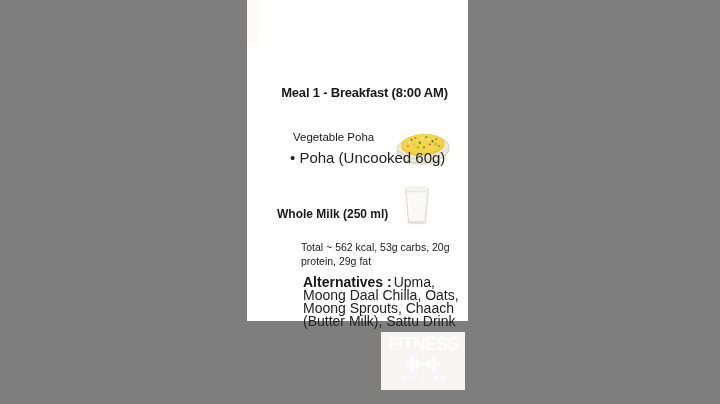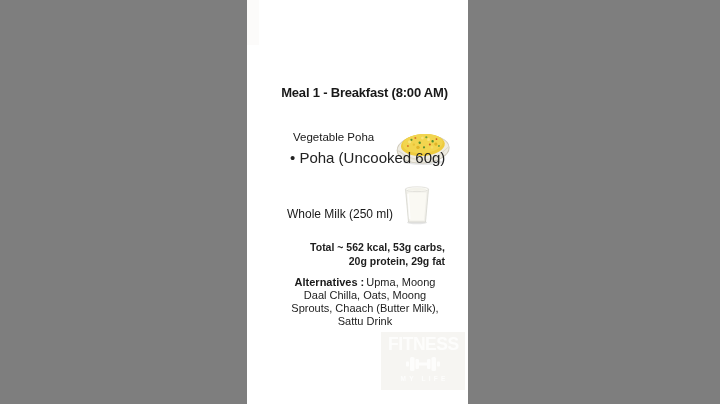--- a/index.html
+++ b/index.html
@@ -8,21 +8,21 @@
     font-family: "Liberation Sans", sans-serif;
     background: #7e7e7e;
     position: relative;
     color: #1c1c1c;
   }
   .stage { position: absolute; inset: 0; }
   .gray-bar { position: absolute; top: 0; bottom: 0; background: #7e7e7e; }
   .gray-bar.left  { left: 0; width: 247px; }
   .gray-bar.right { left: 468px; right: 0; }
   .panel {
-    position: absolute; left: 247px; top: 0; width: 221px; height: 404px;
+    position: absolute; left: 247px; top: 0; width: 221px; height: 321px;
     background: #ffffff;
   }
   .wm-fragment {
     position: absolute; left: 0; top: 0; width: 12px; height: 45px;
     background: #fcfbfa;
   }
   .meal-title {
     position: absolute; left: 14px; top: 85px; width: 207px;
     text-align: center;
     font-weight: 700; font-size: 13px; letter-spacing: -0.2px;
@@ -33,31 +33,31 @@
     font-weight: 400; font-size: 11.5px; color: #191919;
   }
   .poha-icon { position: absolute; left: 149px; top: 127px; width: 54px; height: 40px; }
   .milk-icon { position: absolute; left: 156px; top: 186px; width: 28px; height: 39px; }
   .ingredients {
     position: absolute; left: 43px; top: 151px; list-style: none;
     font-size: 15px; line-height: 13px; color: #222222;
   }
   .ingredients li::before { content: "• "; }
   .milk-name {
-    position: absolute; left: 40px; top: 207px;
-    font-weight: 400; font-size: 12px; color: #191919;
+    position: absolute; left: 30px; top: 207px;
+    font-weight: 700; font-size: 12px; color: #191919;
   }
   .total-block {
-    position: absolute; left: 46px; top: 241px; width: 152px;
-    font-weight: 700; font-size: 10.5px; line-height: 13.5px; color: #1d1d1d; text-align: right;
+    position: absolute; left: 54px; top: 241px; width: 152px;
+    font-weight: 400; font-size: 10.5px; line-height: 13.5px; color: #1d1d1d;
   }
   .alt-block {
-    position: absolute; left: 40px; top: 276px; width: 156px;
-    text-align: center;
-    font-size: 11px; line-height: 13px; color: #222222;
+    position: absolute; left: 56px; top: 276px; width: 156px;
+    text-align: left;
+    font-size: 14px; line-height: 13px; color: #222222;
   }
   .alt-label { font-weight: 700; margin-right: 2px; color: #191919; }
   .watermark {
     position: absolute; left: 134px; top: 332px; width: 84px; height: 58px;
     background: #f6f5f2;
     color: #fdfdfc;
     display: flex; flex-direction: column; align-items: center;
     padding-top: 2px;
   }
   .wm-title {

